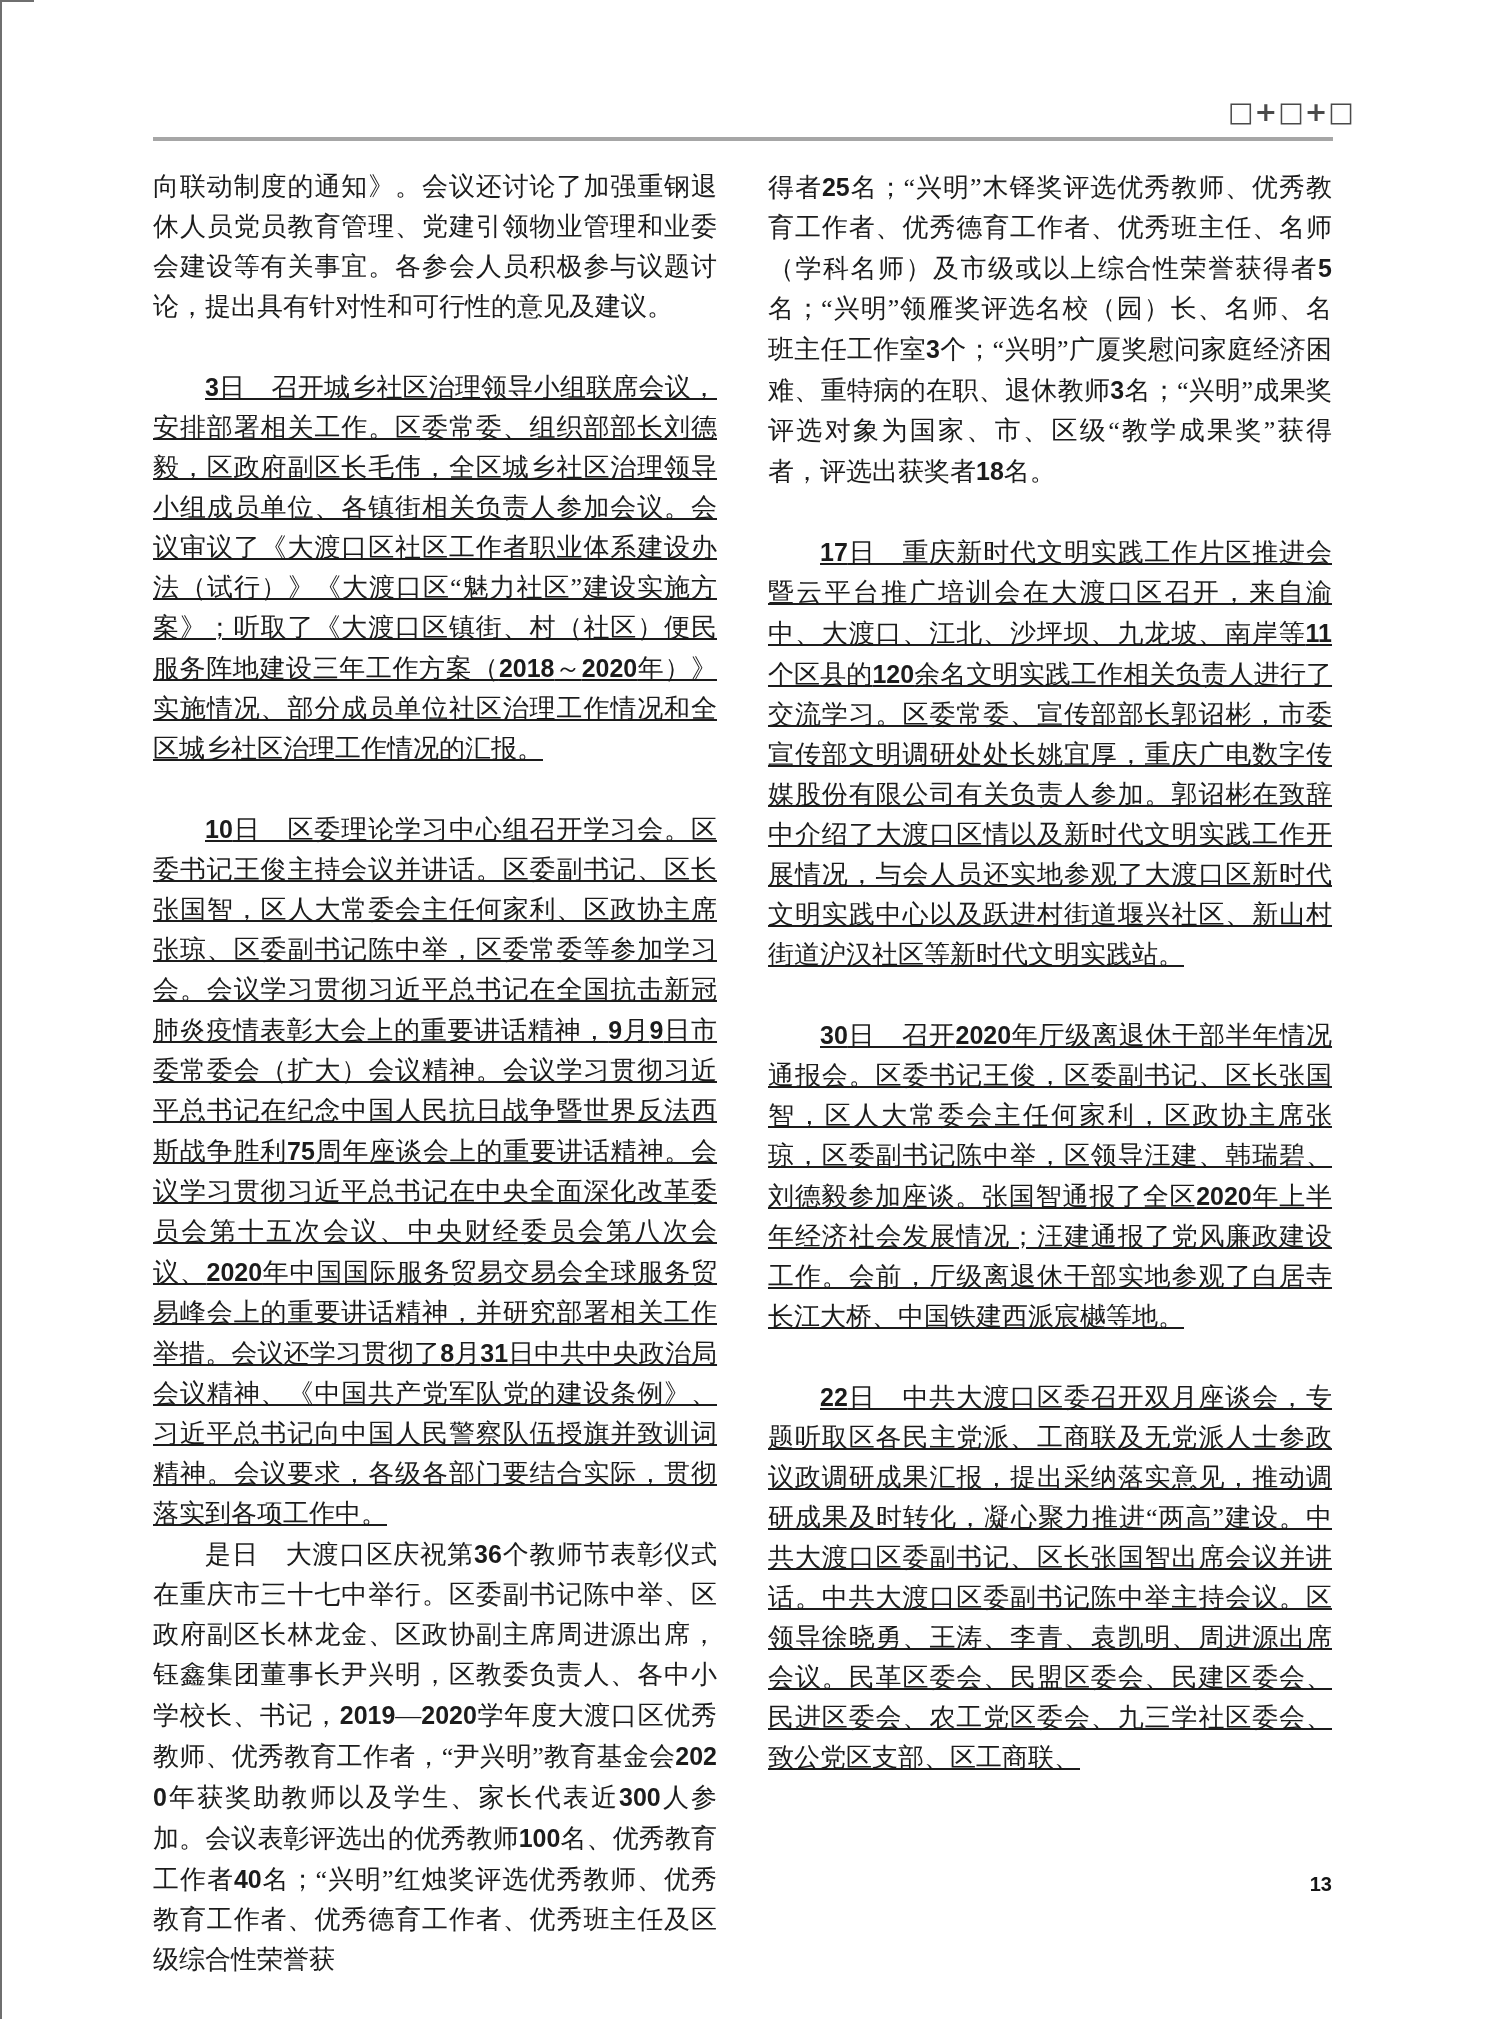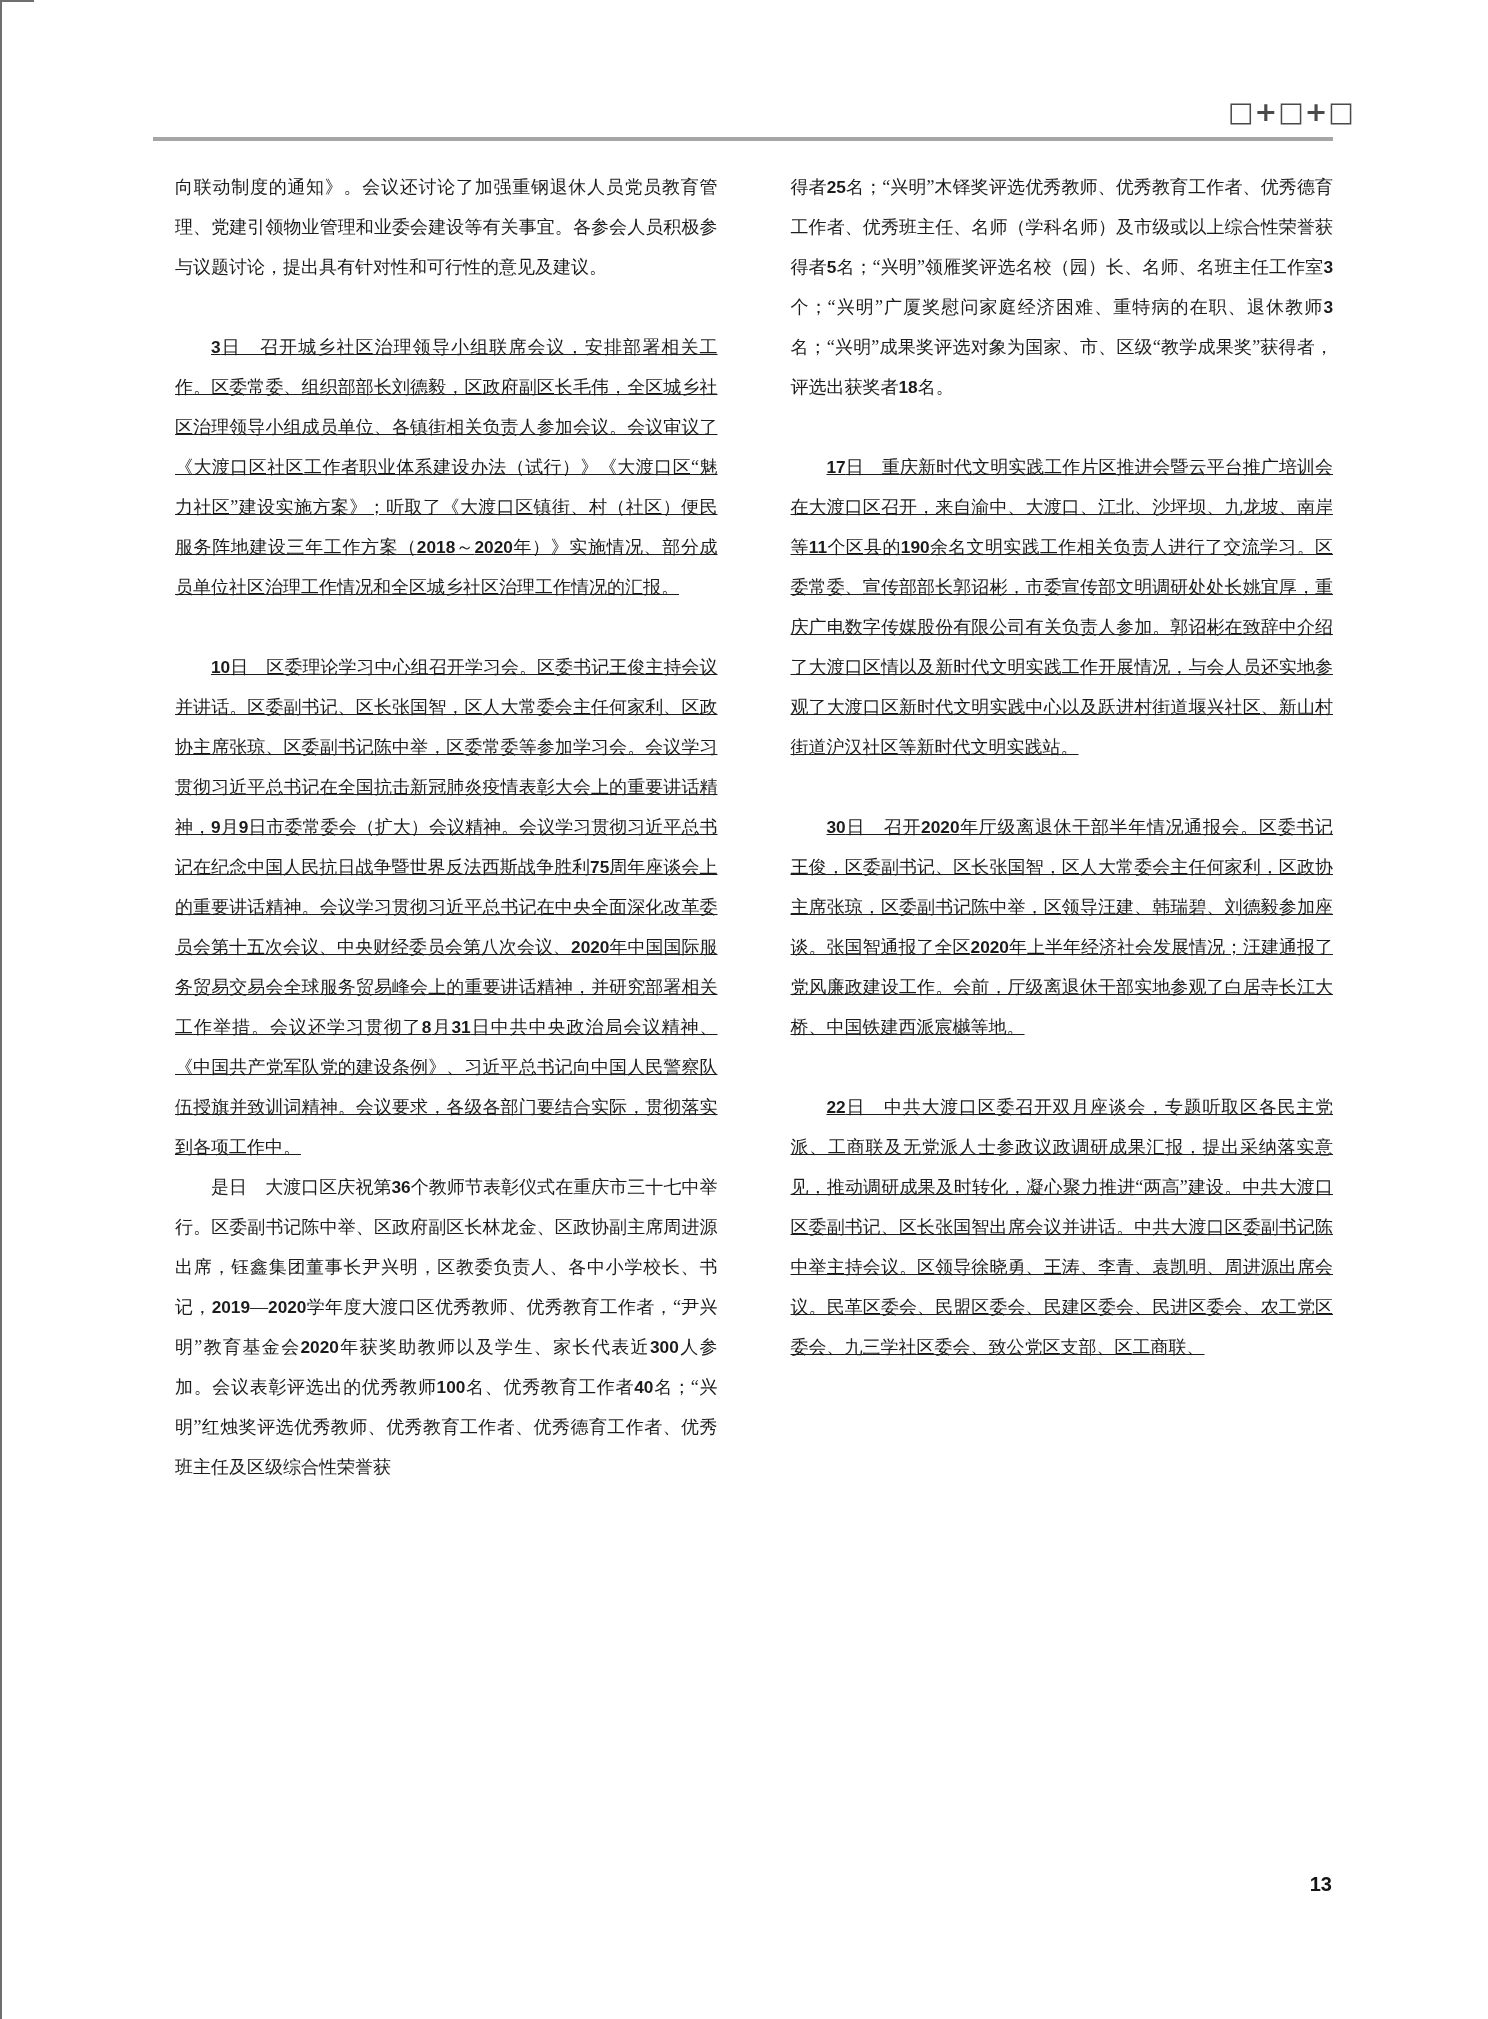--- a/index.html
+++ b/index.html
@@ -38,25 +38,24 @@
   }
   .columns {
     position: absolute;
     left: 153px; top: 167px;
     width: 1180px;
     display: flex;
     gap: 51px;
   }
   .col {
     width: 564px;
-    font-size: 18px;
+    font-size: 26px;
     line-height: 40px;
     text-align: justify;
     word-break: break-all;
-    margin-left: 22px;
   }
   .para { margin: 0; }
   .para.indent { text-indent: 2em; }
   .para.gap { margin-top: 40px; text-decoration: underline; }
   .num {
     font-family: "Liberation Sans", "DejaVu Sans", sans-serif;
     font-weight: 700;
     font-size: 0.96em;
   }
   .page-number {
@@ -83,19 +82,19 @@
 
 <div class="columns">
   <div class="col">
       <p class="para">向联动制度的通知》。会议还讨论了加强重钢退休人员党员教育管理、党建引领物业管理和业委会建设等有关事宜。各参会人员积极参与议题讨论，提出具有针对性和可行性的意见及建议。</p>
       <p class="para indent gap"><span class="num">3</span>日　召开城乡社区治理领导小组联席会议，安排部署相关工作。区委常委、组织部部长刘德毅，区政府副区长毛伟，全区城乡社区治理领导小组成员单位、各镇街相关负责人参加会议。会议审议了《大渡口区社区工作者职业体系建设办法（试行）》《大渡口区“魅力社区”建设实施方案》；听取了《大渡口区镇街、村（社区）便民服务阵地建设三年工作方案（<span class="num">2018</span>～<span class="num">2020</span>年）》实施情况、部分成员单位社区治理工作情况和全区城乡社区治理工作情况的汇报。</p>
       <p class="para indent gap"><span class="num">10</span>日　区委理论学习中心组召开学习会。区委书记王俊主持会议并讲话。区委副书记、区长张国智，区人大常委会主任何家利、区政协主席张琼、区委副书记陈中举，区委常委等参加学习会。会议学习贯彻习近平总书记在全国抗击新冠肺炎疫情表彰大会上的重要讲话精神，<span class="num">9</span>月<span class="num">9</span>日市委常委会（扩大）会议精神。会议学习贯彻习近平总书记在纪念中国人民抗日战争暨世界反法西斯战争胜利<span class="num">75</span>周年座谈会上的重要讲话精神。会议学习贯彻习近平总书记在中央全面深化改革委员会第十五次会议、中央财经委员会第八次会议、<span class="num">2020</span>年中国国际服务贸易交易会全球服务贸易峰会上的重要讲话精神，并研究部署相关工作举措。会议还学习贯彻了<span class="num">8</span>月<span class="num">31</span>日中共中央政治局会议精神、《中国共产党军队党的建设条例》、习近平总书记向中国人民警察队伍授旗并致训词精神。会议要求，各级各部门要结合实际，贯彻落实到各项工作中。</p>
       <p class="para indent">是日　大渡口区庆祝第<span class="num">36</span>个教师节表彰仪式在重庆市三十七中举行。区委副书记陈中举、区政府副区长林龙金、区政协副主席周进源出席，钰鑫集团董事长尹兴明，区教委负责人、各中小学校长、书记，<span class="num">2019</span>—<span class="num">2020</span>学年度大渡口区优秀教师、优秀教育工作者，“尹兴明”教育基金会<span class="num">2020</span>年获奖助教师以及学生、家长代表近<span class="num">300</span>人参加。会议表彰评选出的优秀教师<span class="num">100</span>名、优秀教育工作者<span class="num">40</span>名；“兴明”红烛奖评选优秀教师、优秀教育工作者、优秀德育工作者、优秀班主任及区级综合性荣誉获</p>
     </div>
   <div class="col">
       <p class="para">得者<span class="num">25</span>名；“兴明”木铎奖评选优秀教师、优秀教育工作者、优秀德育工作者、优秀班主任、名师（学科名师）及市级或以上综合性荣誉获得者<span class="num">5</span>名；“兴明”领雁奖评选名校（园）长、名师、名班主任工作室<span class="num">3</span>个；“兴明”广厦奖慰问家庭经济困难、重特病的在职、退休教师<span class="num">3</span>名；“兴明”成果奖评选对象为国家、市、区级“教学成果奖”获得者，评选出获奖者<span class="num">18</span>名。</p>
-      <p class="para indent gap"><span class="num">17</span>日　重庆新时代文明实践工作片区推进会暨云平台推广培训会在大渡口区召开，来自渝中、大渡口、江北、沙坪坝、九龙坡、南岸等<span class="num">11</span>个区县的<span class="num">190</span>余名文明实践工作相关负责人进行了交流学习。区委常委、宣传部部长郭诏彬，市委宣传部文明调研处处长姚宜厚，重庆广电数字传媒股份有限公司有关负责人参加。郭诏彬在致辞中介绍了大渡口区情以及新时代文明实践工作开展情况，与会人员还实地参观了大渡口区新时代文明实践中心以及跃进村街道堰兴社区、新山村街道沪汉社区等新时代文明实践站。</p>
+      <p class="para indent gap"><span class="num">17</span>日　重庆新时代文明实践工作片区推进会暨云平台推广培训会在大渡口区召开，来自渝中、大渡口、江北、沙坪坝、九龙坡、南岸等<span class="num">11</span>个区县的<span class="num">120</span>余名文明实践工作相关负责人进行了交流学习。区委常委、宣传部部长郭诏彬，市委宣传部文明调研处处长姚宜厚，重庆广电数字传媒股份有限公司有关负责人参加。郭诏彬在致辞中介绍了大渡口区情以及新时代文明实践工作开展情况，与会人员还实地参观了大渡口区新时代文明实践中心以及跃进村街道堰兴社区、新山村街道沪汉社区等新时代文明实践站。</p>
       <p class="para indent gap"><span class="num">30</span>日　召开<span class="num">2020</span>年厅级离退休干部半年情况通报会。区委书记王俊，区委副书记、区长张国智，区人大常委会主任何家利，区政协主席张琼，区委副书记陈中举，区领导汪建、韩瑞碧、刘德毅参加座谈。张国智通报了全区<span class="num">2020</span>年上半年经济社会发展情况；汪建通报了党风廉政建设工作。会前，厅级离退休干部实地参观了白居寺长江大桥、中国铁建西派宸樾等地。</p>
       <p class="para indent gap"><span class="num">22</span>日　中共大渡口区委召开双月座谈会，专题听取区各民主党派、工商联及无党派人士参政议政调研成果汇报，提出采纳落实意见，推动调研成果及时转化，凝心聚力推进“两高”建设。中共大渡口区委副书记、区长张国智出席会议并讲话。中共大渡口区委副书记陈中举主持会议。区领导徐晓勇、王涛、李青、袁凯明、周进源出席会议。民革区委会、民盟区委会、民建区委会、民进区委会、农工党区委会、九三学社区委会、致公党区支部、区工商联、</p>
     </div>
 </div>
 
 <div class="page-number">13</div>
 
 </body></html>

